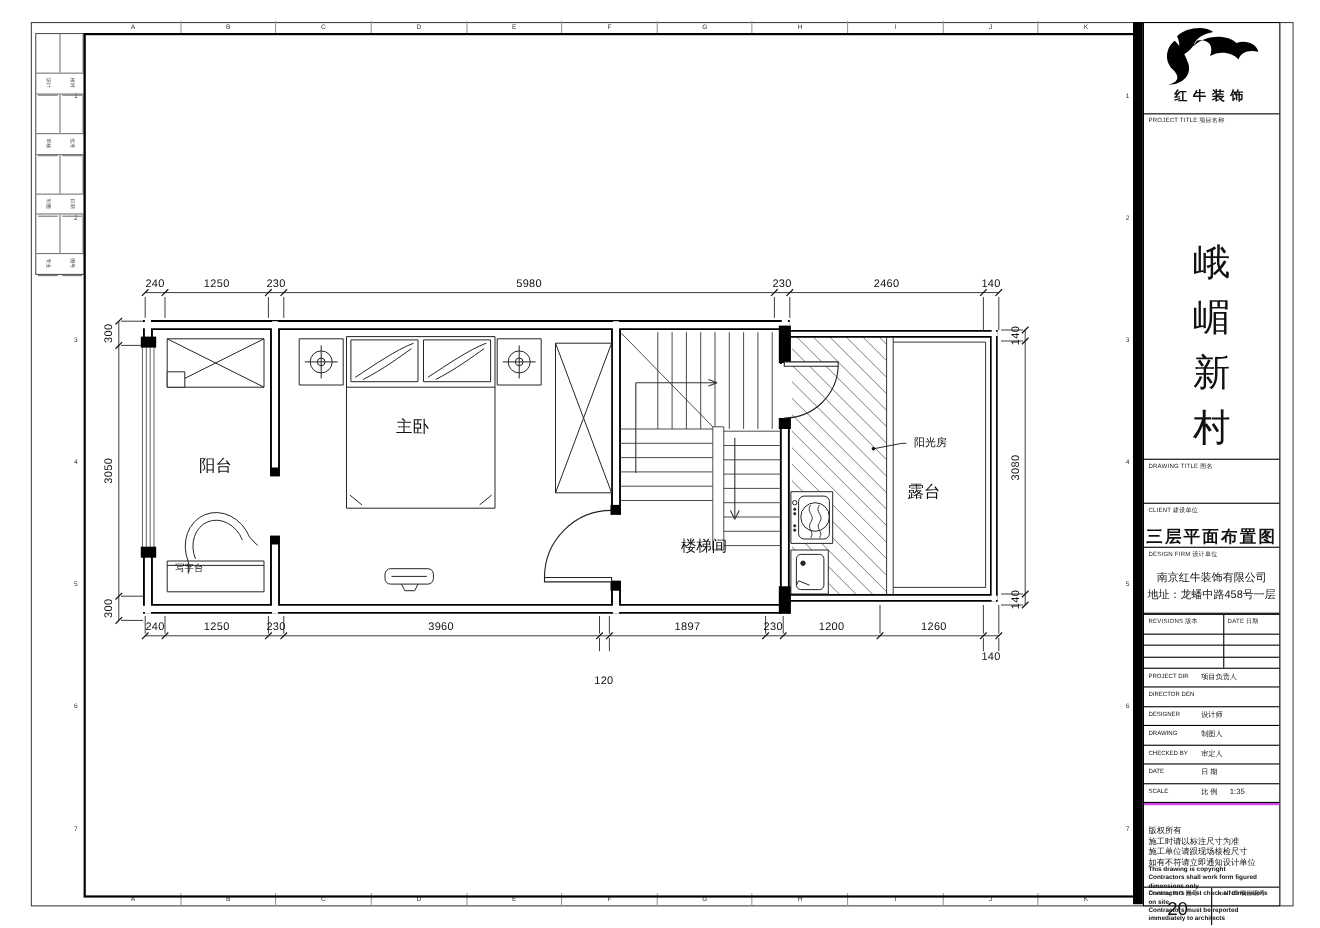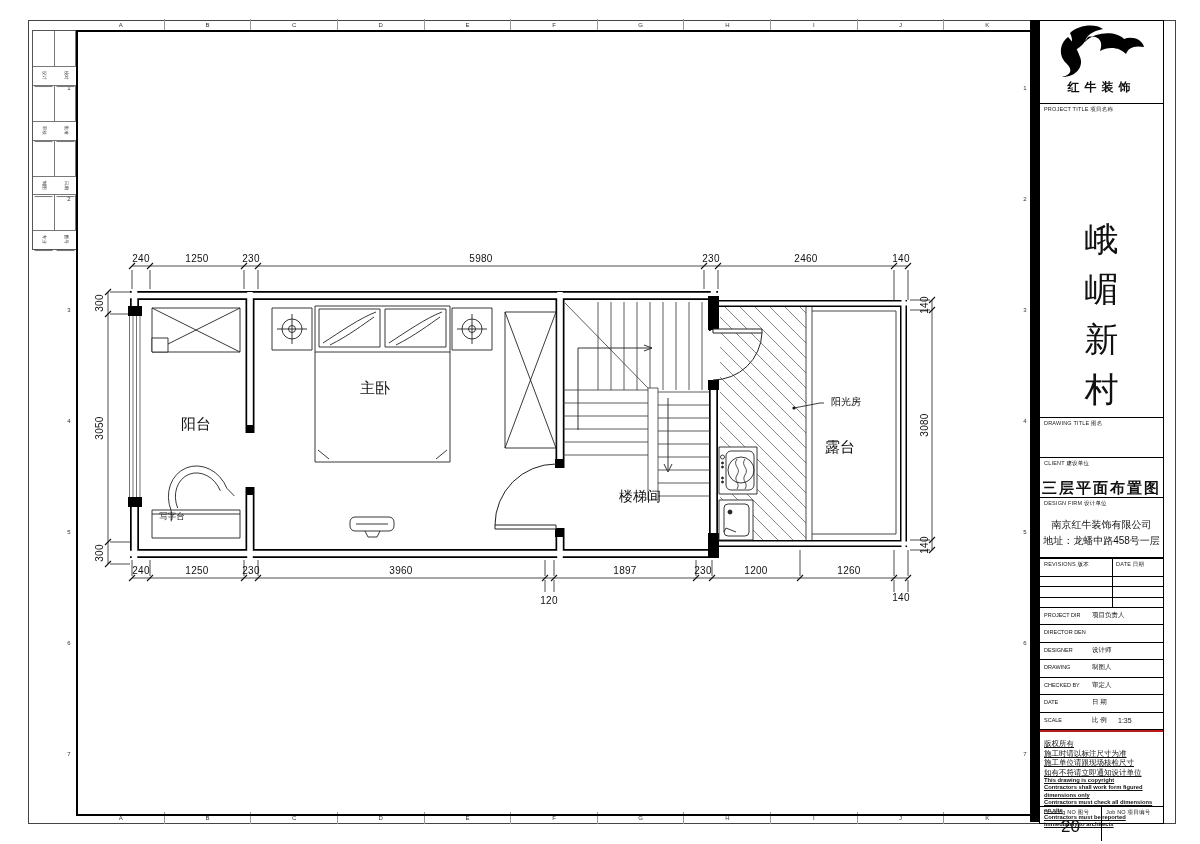--- a/index.html
+++ b/index.html
@@ -44,21 +44,21 @@
   .firm-line{position:absolute;left:0;width:100%;text-align:center;font-size:10px;white-space:nowrap;}
   #rev-split{position:absolute;left:72px;top:0;width:1px;height:100%;background:#000;}
   .rev-rows{position:absolute;left:0;top:17px;width:100%;bottom:0;display:flex;flex-direction:column;}
   .rev-rows div{flex:1;border-top:1px solid #000;}
   #tb-fields{display:flex;flex-direction:column;}
   .f-row{flex:1;position:relative;border-bottom:1px solid #000;}
   .f-row:last-child{border-bottom:none;}
   .f-row .en{position:absolute;left:4px;top:4px;font-size:5.5px;}
   .f-row .zh{position:absolute;left:52px;top:3px;font-size:6.5px;}
   .f-row .val{position:absolute;left:78px;top:4px;font-size:7px;}
-  #tb-notes{font-size:7.5px;line-height:9.5px;padding:7px 4px;box-sizing:border-box;border-top:2px solid #b91c1c;text-decoration:underline;}
+  #tb-notes{font-size:7.5px;line-height:9.5px;padding:18px 4px;box-sizing:border-box;border-top:2px solid #d946ef;}
   #tb-notes .en{font-size:5.8px;line-height:7.4px;font-weight:700;}
   #tb-bottom{display:flex;border-bottom:none;}
   #tb-bottom .cell{flex:1;position:relative;}
   #tb-bottom .cell:first-child{border-right:1px solid #000;}
   #drawing-no{position:absolute;left:0;top:10px;width:100%;text-align:center;font-size:17px;font-weight:400;}
   svg{position:absolute;left:0;top:0;}
   svg *{vector-effect:non-scaling-stroke;}
 </style>
 </head>
 <body>
@@ -308,21 +308,21 @@
 
   <span class="dim" style="left:141px;top:576px">240</span>
   <span class="dim" style="left:197px;top:576px">1250</span>
   <span class="dim" style="left:251px;top:576px">230</span>
   <span class="dim" style="left:401px;top:576px">3960</span>
   <span class="dim" style="left:625px;top:576px">1897</span>
   <span class="dim" style="left:703px;top:576px">230</span>
   <span class="dim" style="left:756px;top:576px">1200</span>
   <span class="dim" style="left:849px;top:576px">1260</span>
 
-  <span class="dim dim2" style="left:549px;top:595px">120</span>
+  <span class="dim dim2" style="left:549px;top:614px">120</span>
   <span class="dim dim2" style="left:901px;top:592px">140</span>
 
   <span class="dim dimv" style="left:99px;top:303px">300</span>
   <span class="dim dimv" style="left:99px;top:428px">3050</span>
   <span class="dim dimv" style="left:99px;top:553px">300</span>
 
   <span class="dim dimv" style="left:924px;top:305px">140</span>
   <span class="dim dimv" style="left:924px;top:425px">3080</span>
   <span class="dim dimv" style="left:924px;top:545px">140</span>
 

